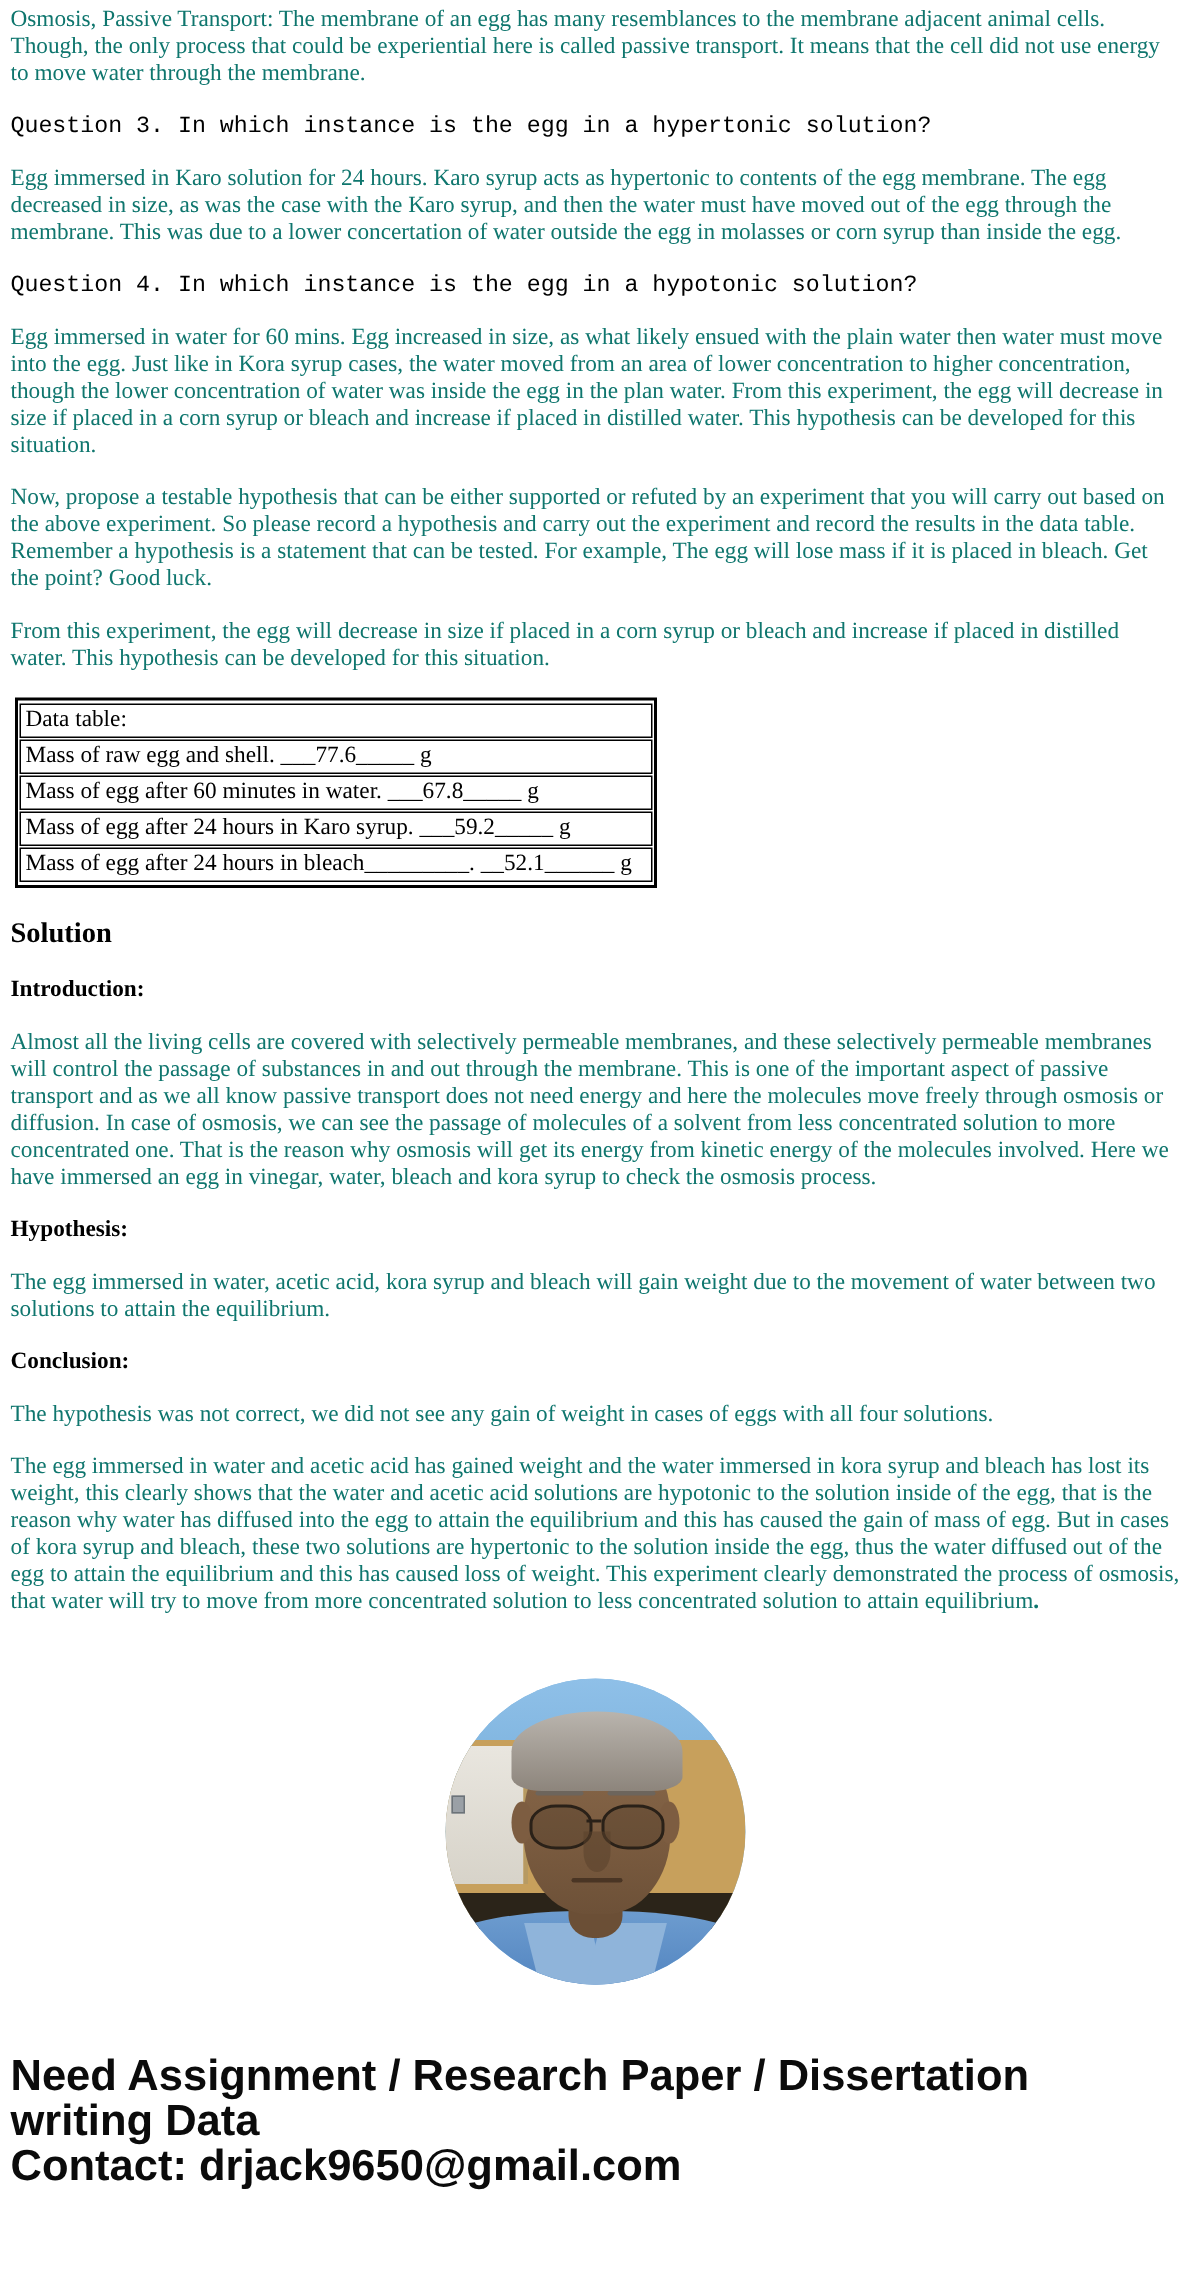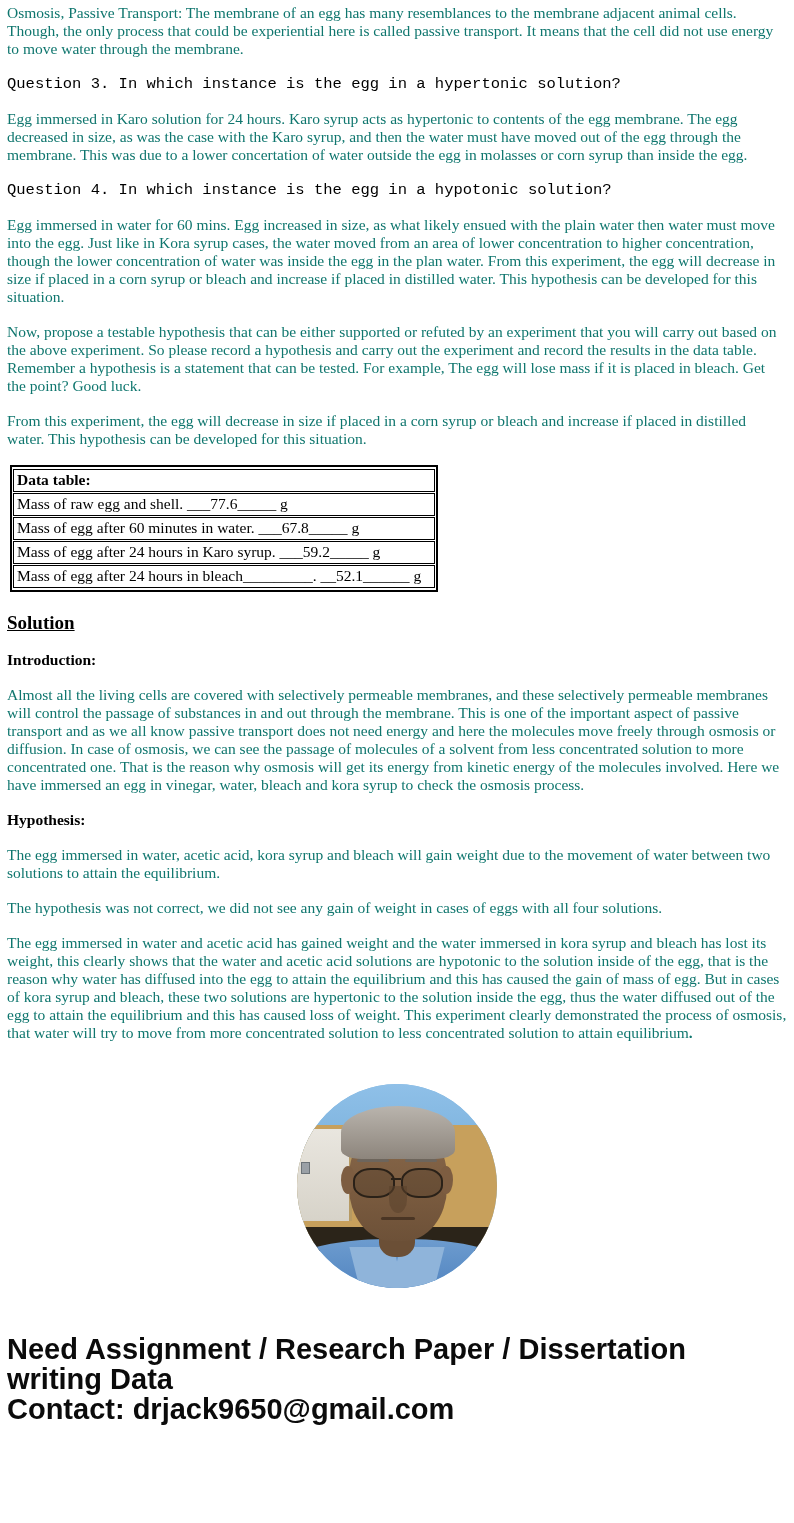--- a/index.html
+++ b/index.html
@@ -48,29 +48,28 @@
   }
   table.data-table td {
     border: 1px solid #000;
     padding: 1px 3px 2px 3px;
     font-size: 15.5px;
     line-height: 18px;
     white-space: nowrap;
     overflow: visible;
     background: #fff;
   }
-  table.data-table td.head-cell { font-weight: bold; margin-left: 36px; }
+  table.data-table td.head-cell { font-weight: normal; margin-left: 36px; }
 
   
   h2.section-title {
     font-size: 19px;
     line-height: 22px;
     font-weight: bold;
     margin: 20px 0 17px 0;
-    text-decoration: underline;
   }
   h3.sub-title {
     font-size: 15.5px;
     line-height: 18px;
     font-weight: bold;
     margin: 0 0 17px 0;
   }
   .bold-dot { font-weight: bold; }
 
   
@@ -234,20 +233,21 @@
   </div>
 
   <h2 class="section-title">Solution</h2>
 
   <h3 class="sub-title">Introduction:</h3>
   <p class="body-text">Almost all the living cells are covered with selectively permeable membranes, and these selectively permeable membranes will control the passage of substances in and out through the membrane. This is one of the important aspect of passive transport and as we all know passive transport does not need energy and here the molecules move freely through osmosis or diffusion. In case of osmosis, we can see the passage of molecules of a solvent from less concentrated solution to more concentrated one. That is the reason why osmosis will get its energy from kinetic energy of the molecules involved. Here we have immersed an egg in vinegar, water, bleach and kora syrup to check the osmosis process.</p>
 
   <h3 class="sub-title">Hypothesis:</h3>
   <p class="body-text">The egg immersed in water, acetic acid, kora syrup and bleach will gain weight due to the movement of water between two solutions to attain the equilibrium.</p>
 
+  <h3 class="sub-title">Conclusion:</h3>
   <p class="body-text">The hypothesis was not correct, we did not see any gain of weight in cases of eggs with all four solutions.</p>
   <p class="body-text"><span>The egg immersed in water and acetic acid has gained weight and the water immersed in kora syrup and bleach has lost its weight, this clearly shows that the water and acetic acid solutions are hypotonic to the solution inside of the egg, that is the reason why water has diffused into the egg to attain the equilibrium and this has caused the gain of mass of egg. But in cases of kora syrup and bleach, these two solutions are hypertonic to the solution inside the egg, thus the water diffused out of the egg to attain the equilibrium and this has caused loss of weight. This experiment clearly demonstrated the process of osmosis, that water will try to move from more concentrated solution to less concentrated solution to attain equilibrium</span><span class="bold-dot">.</span></p>
 
   <div class="portrait-block">
     <div class="portrait">
       <div class="ph-sky"></div>
       <div class="ph-wall"></div>
       <div class="ph-door">
         <div class="ph-door-knob"></div>
       </div>

